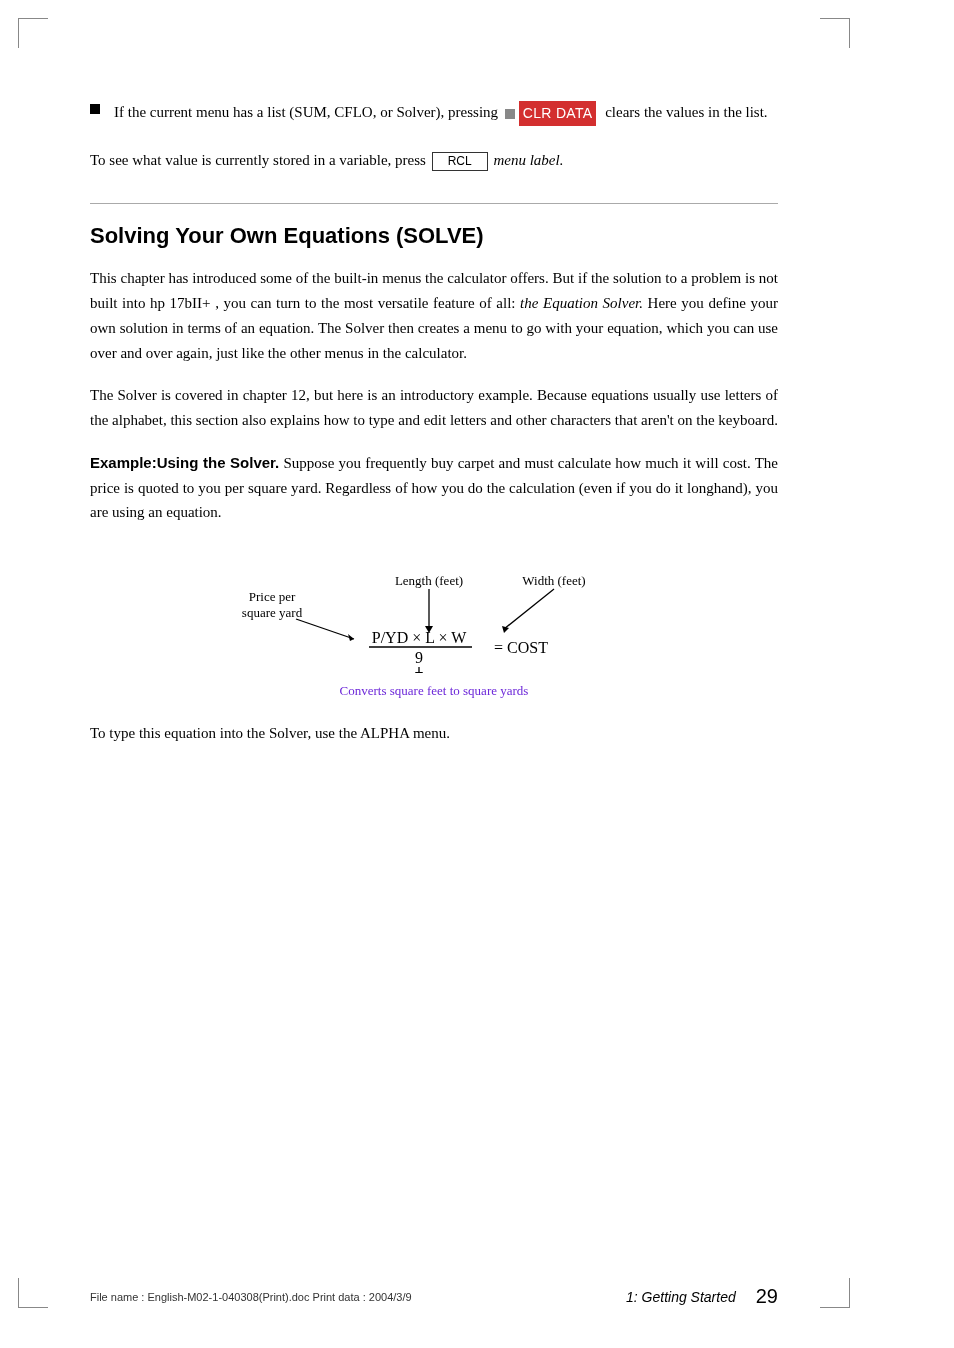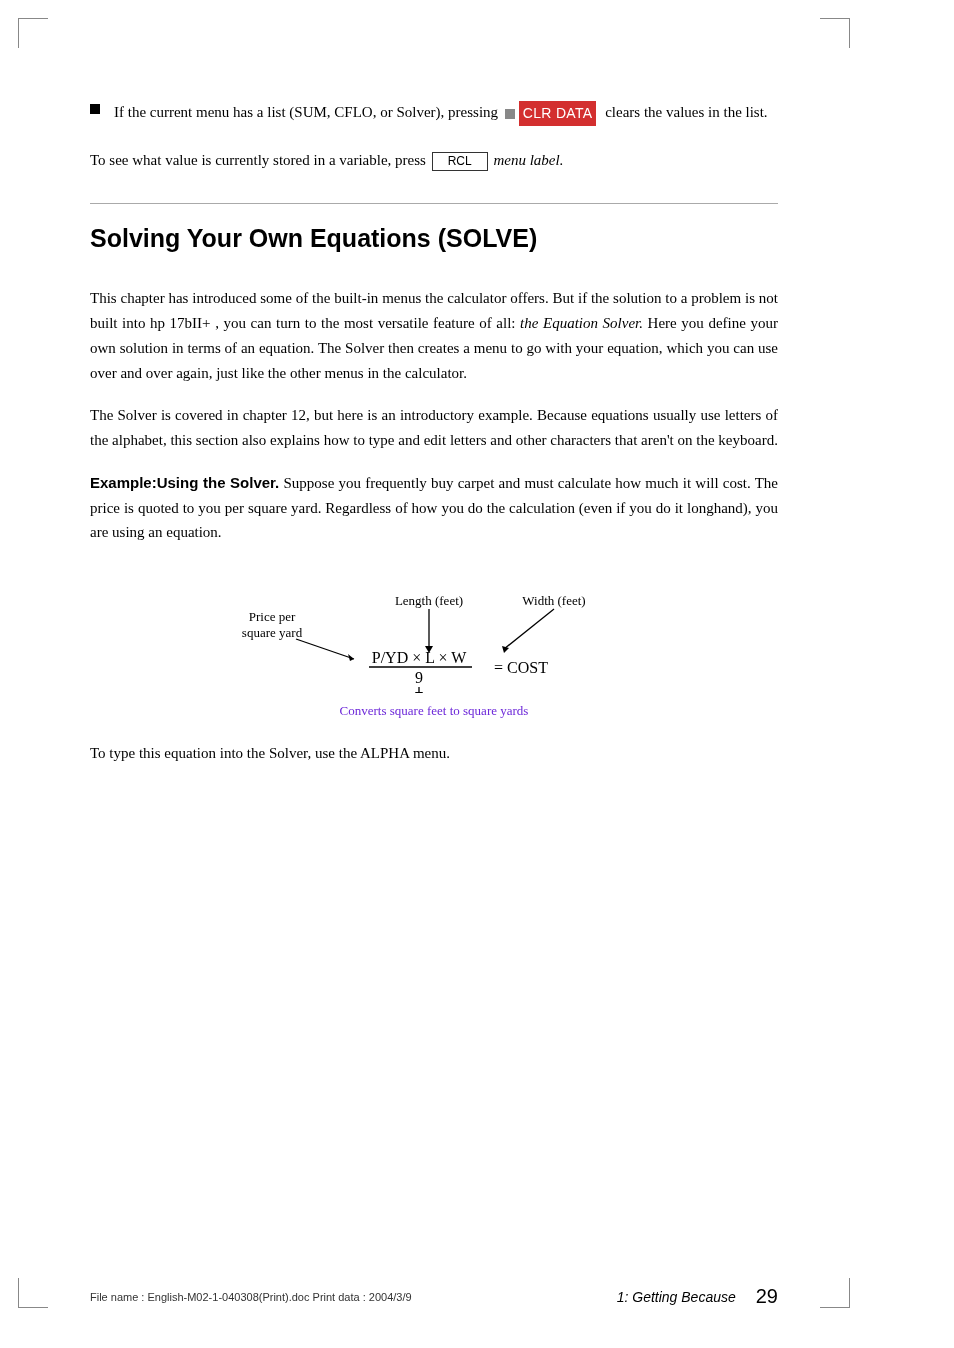--- a/index.html
+++ b/index.html
@@ -99,23 +99,23 @@
     
     .section-divider {
       border: none;
       border-top: 1.5px solid #aaa;
       margin-bottom: 18px;
     }
 
     
     .section-title {
       font-family: Arial, Helvetica, sans-serif;
-      font-size: 25px;
+      font-size: 22px;
       font-weight: bold;
-      margin-bottom: 32px;
+      margin-bottom: 16px;
       line-height: 1.3;
     }
 
     
     .body-para {
       text-align: justify;
       line-height: 1.65;
       margin-bottom: 18px;
     }
 
@@ -261,18 +261,18 @@
       <p class="converts-label">Converts square feet to square yards</p>
     </div>
 
     <p class="to-type-para">To type this equation into the Solver, use the ALPHA menu.</p>
 
   </div>
 
   <div class="footer">
     <span class="footer-info">File name : English-M02-1-040308(Print).doc    Print data : 2004/3/9</span>
     <div class="footer-page">
-      <span class="footer-section italic">1: Getting Because</span>
+      <span class="footer-section italic">1: Getting Started</span>
       <span class="footer-pagenum">29</span>
     </div>
   </div>
 
 </div>
 
 </body></html>

